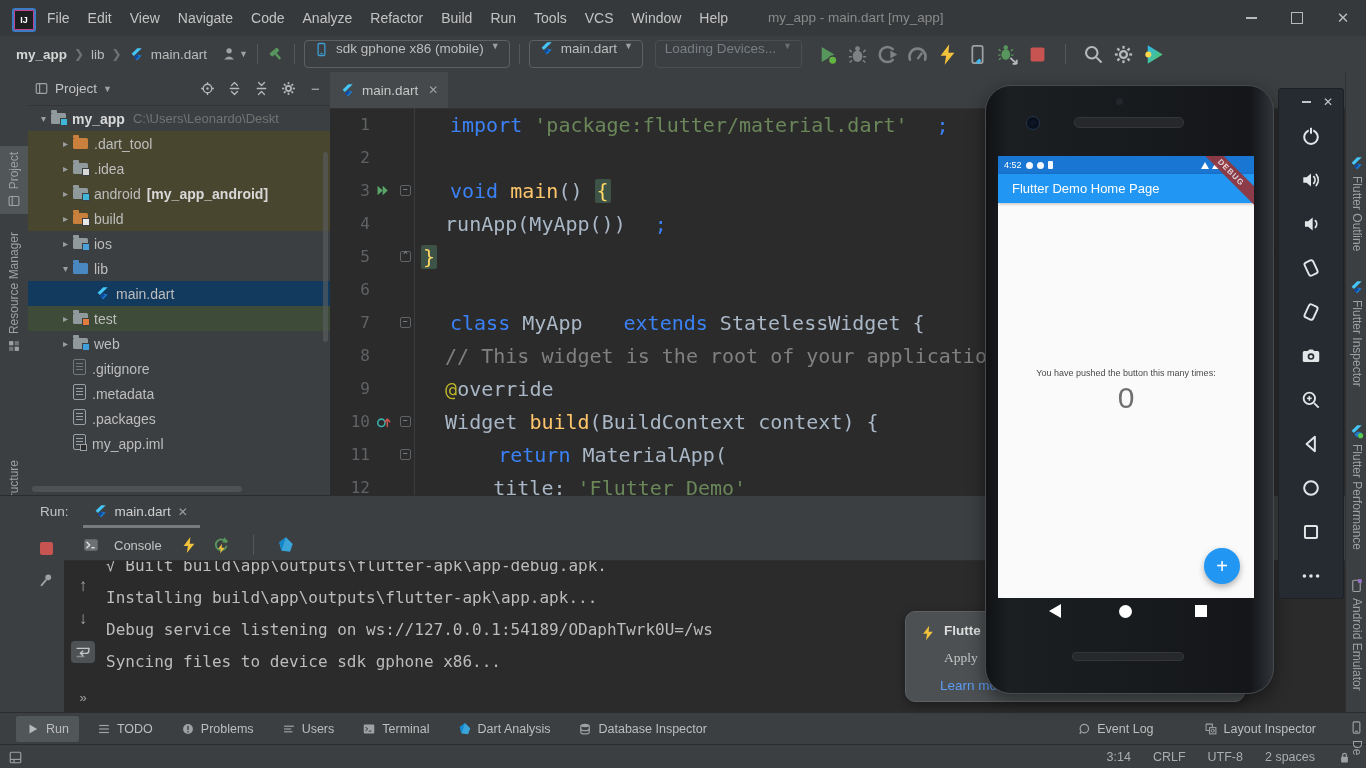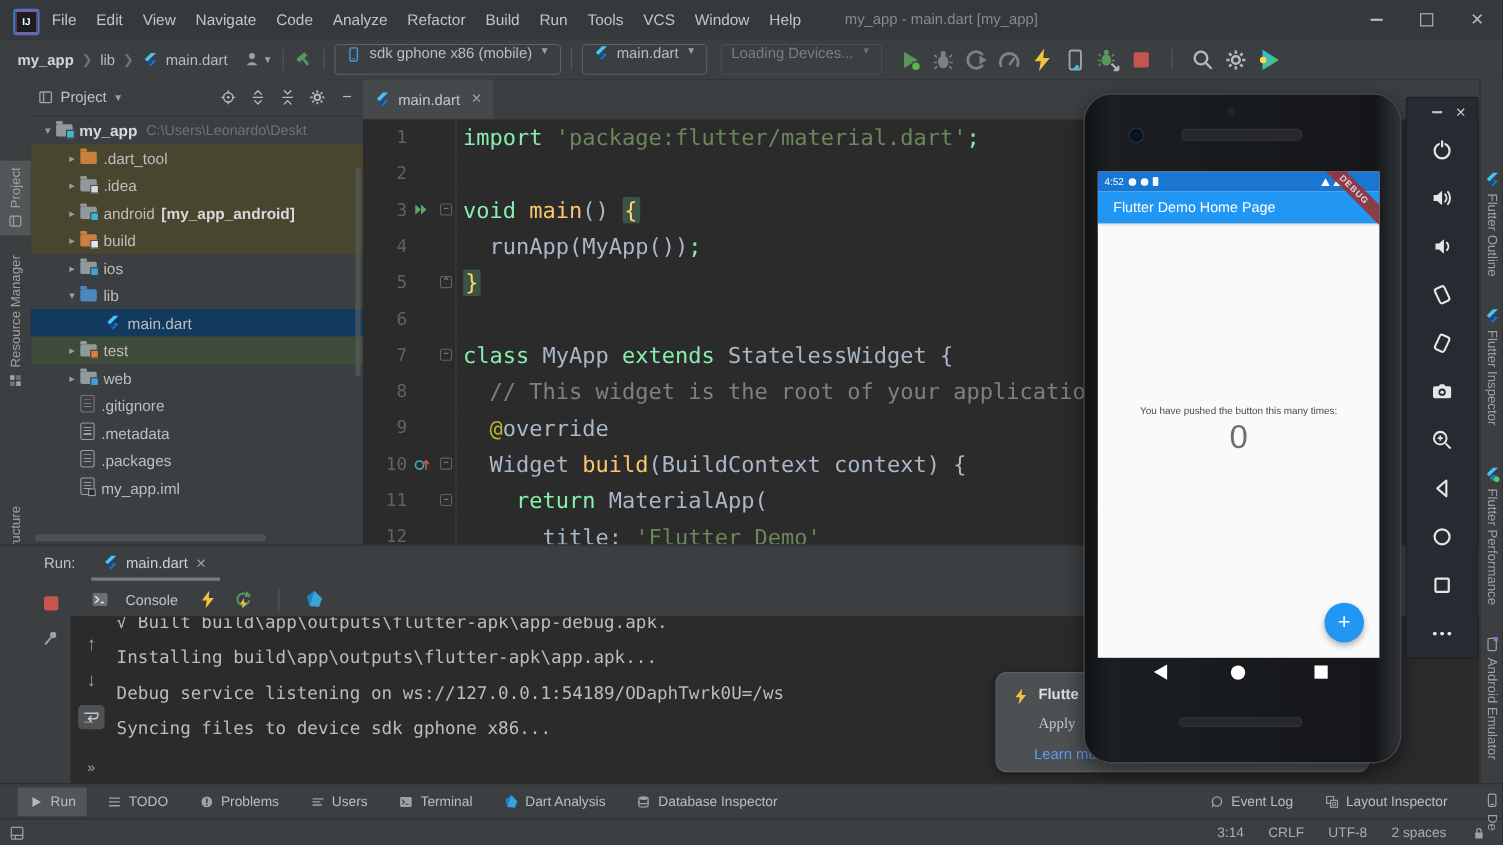--- a/index.html
+++ b/index.html
@@ -78,21 +78,21 @@
   .etab .x{color:#9da0a3;font-size:12px;margin-left:3px;}
   #code{position:absolute;left:0;top:36px;right:0;bottom:0;font-family:"DejaVu Sans Mono",monospace;}
   .cline{height:33px;display:flex;align-items:center;}
   .lnum{width:40px;text-align:right;color:#606366;font-size:16px;flex:0 0 auto;}
   .gslot{width:27px;display:flex;align-items:center;justify-content:center;flex:0 0 auto;}
   .fslot{width:17px;display:flex;align-items:center;justify-content:center;flex:0 0 auto;
          border-right:1px solid #3a3d3f;height:33px;}
   .fbox{width:9px;height:9px;border:1px solid #5f6366;border-radius:2px;color:#9da0a3;font-size:8px;
         line-height:7px;text-align:center;background:#2b2b2b;}
   .ltext{white-space:pre;font-size:20px;padding-left:6px;color:#a9b7c6;}
-  .tok-kw{color:#86efac;}
+  .tok-kw{color:#3b82f6;margin-left:29px;}
   .tok-str{color:#6a8759;}
   .tok-fn{color:#ffc66b;}
   .tok-cm{color:#808080;}
   .tok-ann{color:#bbb529;}
   .tok-pl{color:#a9b7c6;}
   .tok-brace{color:#ffd866;background:#3e5347;padding:0 2px;border-radius:2px;}
 
   
   #run-panel{left:0;top:495px;width:1345px;height:217px;background:#3c3f41;border-top:1px solid #2a2c2e;overflow:hidden;}
   #run-header{position:absolute;left:28px;top:0;right:0;height:34px;display:flex;align-items:flex-start;}
@@ -121,21 +121,21 @@
   #ntitle{position:absolute;left:38px;top:11px;font-size:13.5px;font-weight:bold;color:#dedede;white-space:nowrap;}
   #nbody{position:absolute;left:38px;top:38px;font-size:13.5px;color:#c7c7c7;white-space:nowrap;font-family:Liberation Serif, serif;}
   #nlink{position:absolute;left:34px;top:66px;font-size:13.5px;color:#5c9cf5;white-space:nowrap;}
 
   
   #bottom-bar{left:0;top:712px;width:1366px;height:32px;background:#3c3f41;border-top:1px solid #2a2c2e;
       display:flex;align-items:center;}
   .bb-item{display:flex;align-items:center;gap:6px;font-size:12.5px;color:#bdbdbd;padding:0 10px;height:26px;margin-left:8px;}
   .bb-item.active{background:#515658;border-radius:2px;margin-left:16px;}
   .bb-item .icn{width:14px;height:14px;}
-  #bb-right{margin-left:auto;margin-right:40px;display:flex;gap:0;}
+  #bb-right{margin-left:auto;margin-right:40px;display:flex;gap:22px;}
   #status-bar{left:0;top:744px;width:1366px;height:24px;background:#3c3f41;border-top:1px solid #2a2c2e;
       display:flex;align-items:center;font-size:12.5px;color:#a8adb0;}
   #sb-left{margin-left:8px;}
   #sb-right{margin-left:auto;margin-right:14px;display:flex;align-items:center;gap:22px;}
 
   
   #phone{left:985px;top:85px;width:287px;height:607px;background:linear-gradient(90deg,#101214,#1c1f22 8%,#141619 92%,#303438);
      border:1px solid #46494d;border-radius:26px;z-index:10;box-shadow:0 6px 18px rgba(0,0,0,.45);}
   #p-cam{position:absolute;left:40px;top:30px;width:12px;height:12px;border-radius:50%;background:#0c1625;
      box-shadow:inset 0 0 0 3px #09101c;border:1px solid #23344d;}

